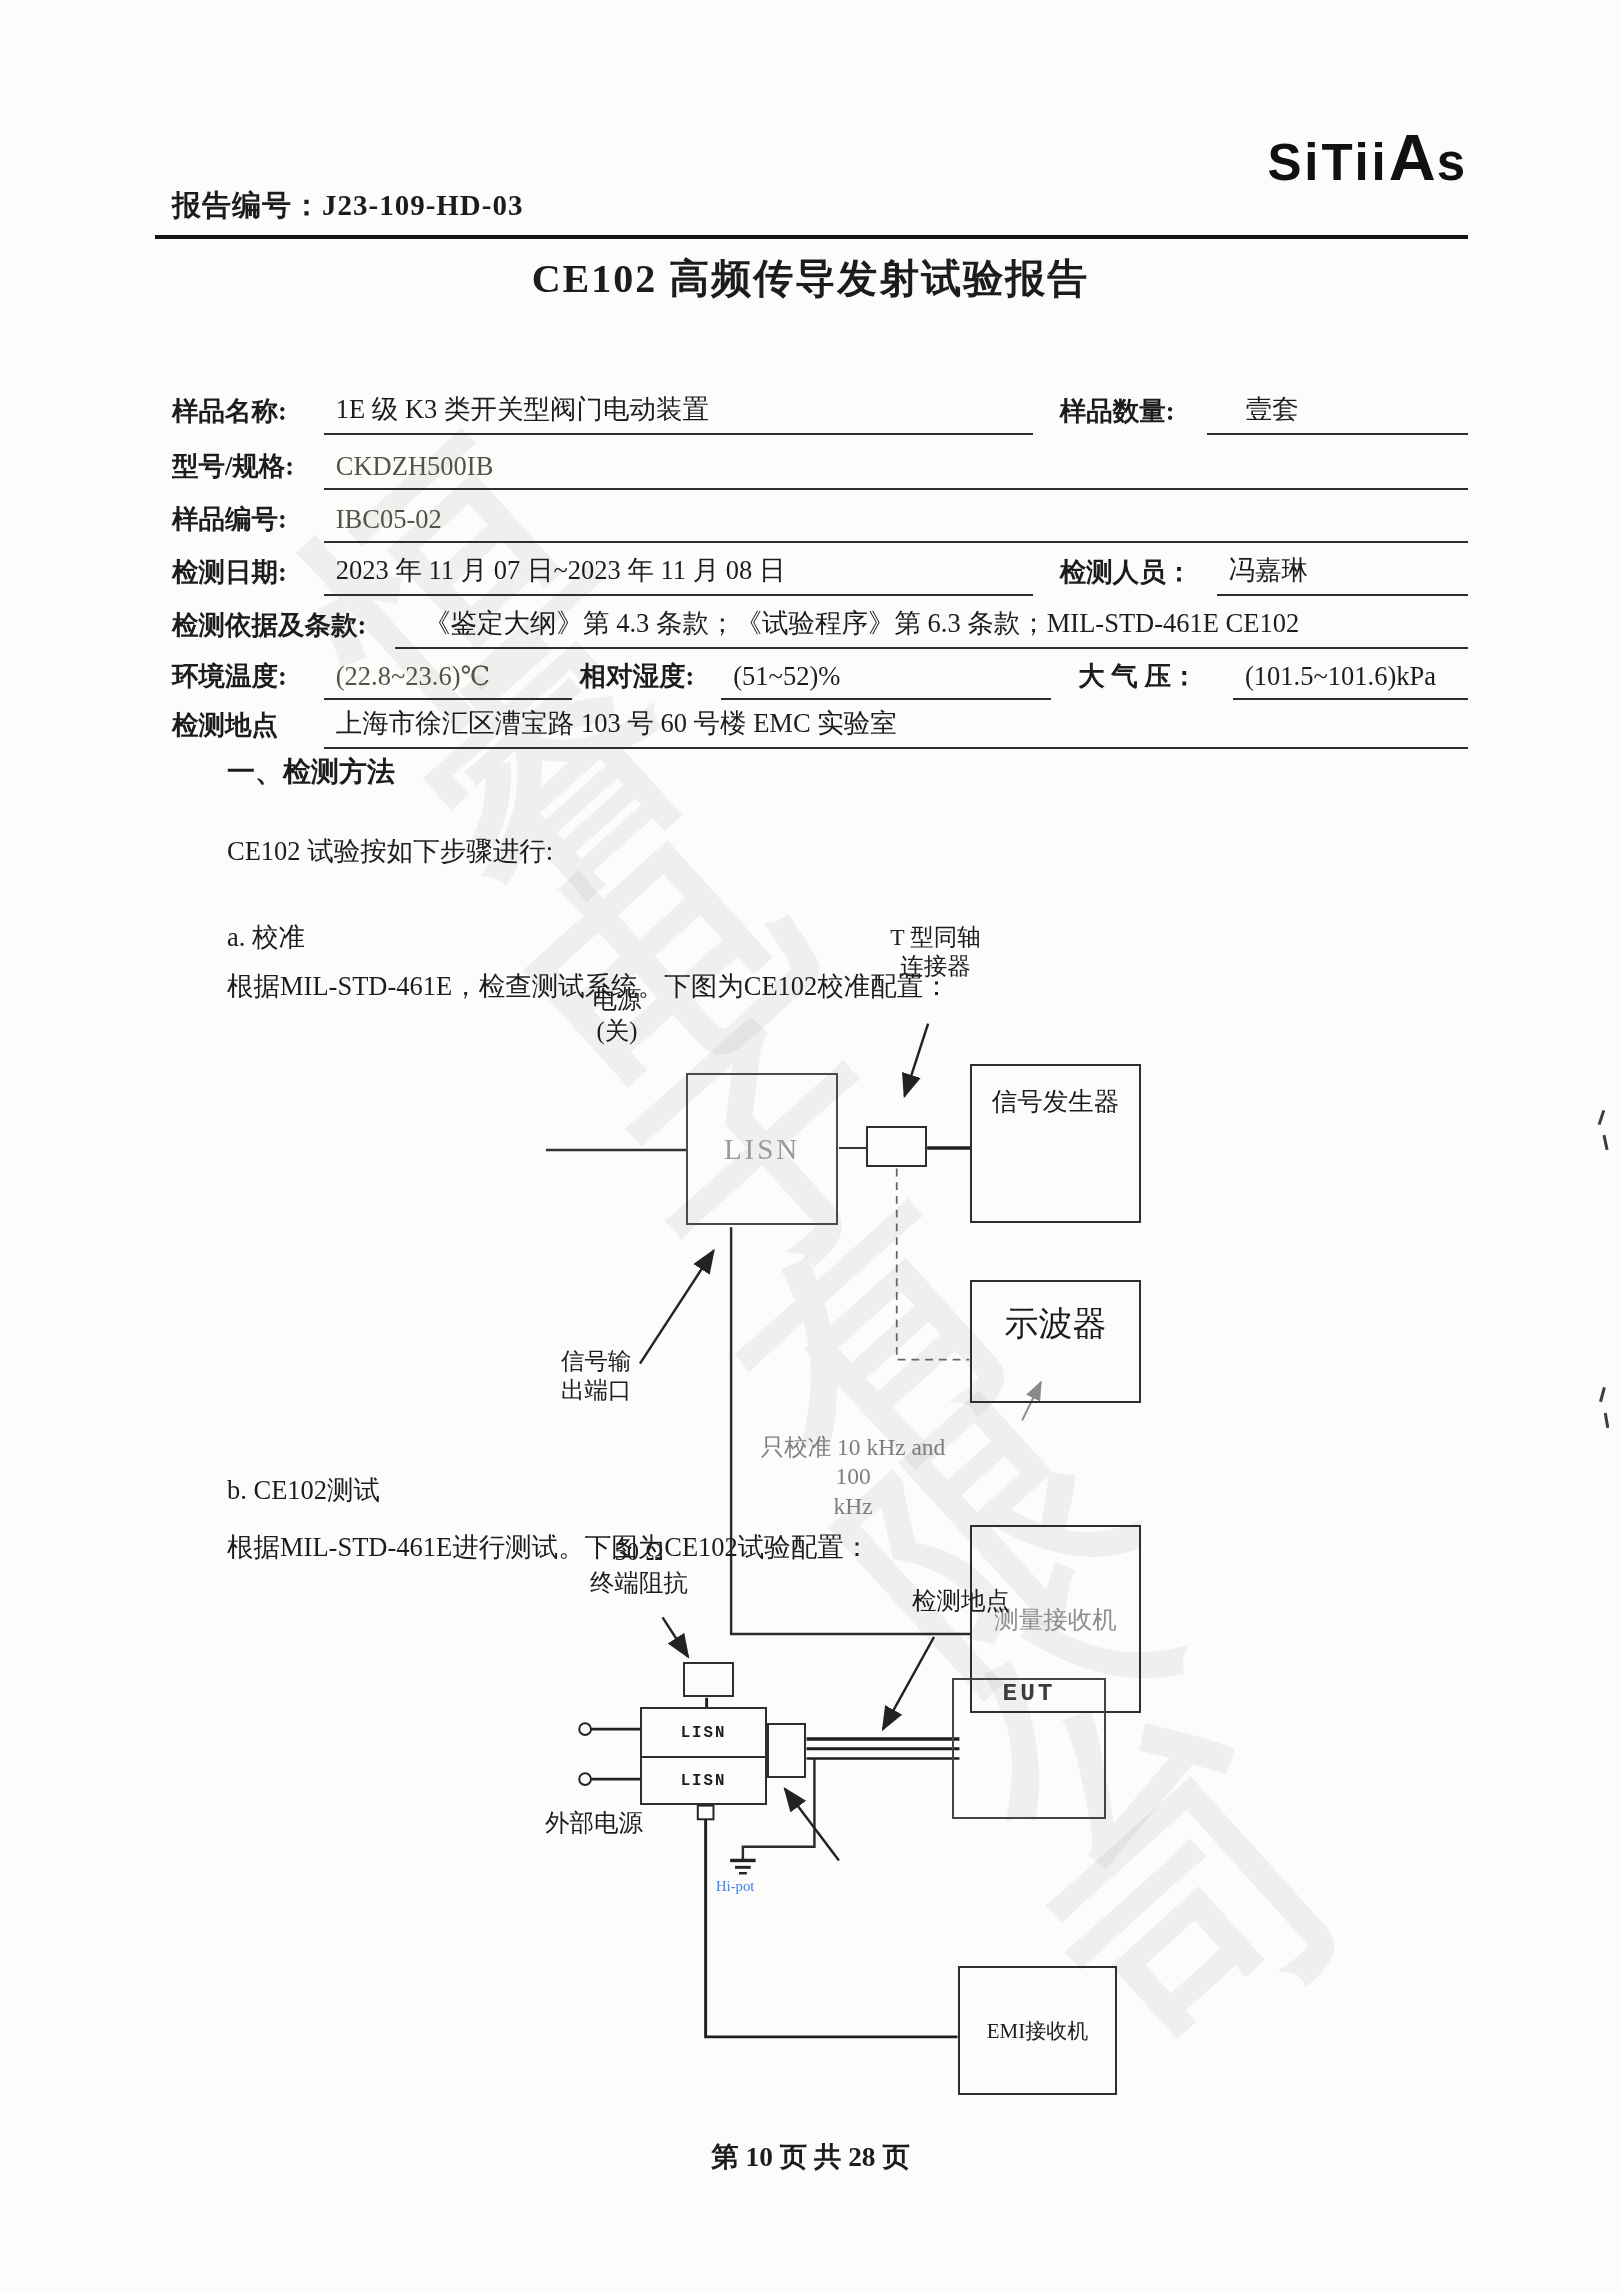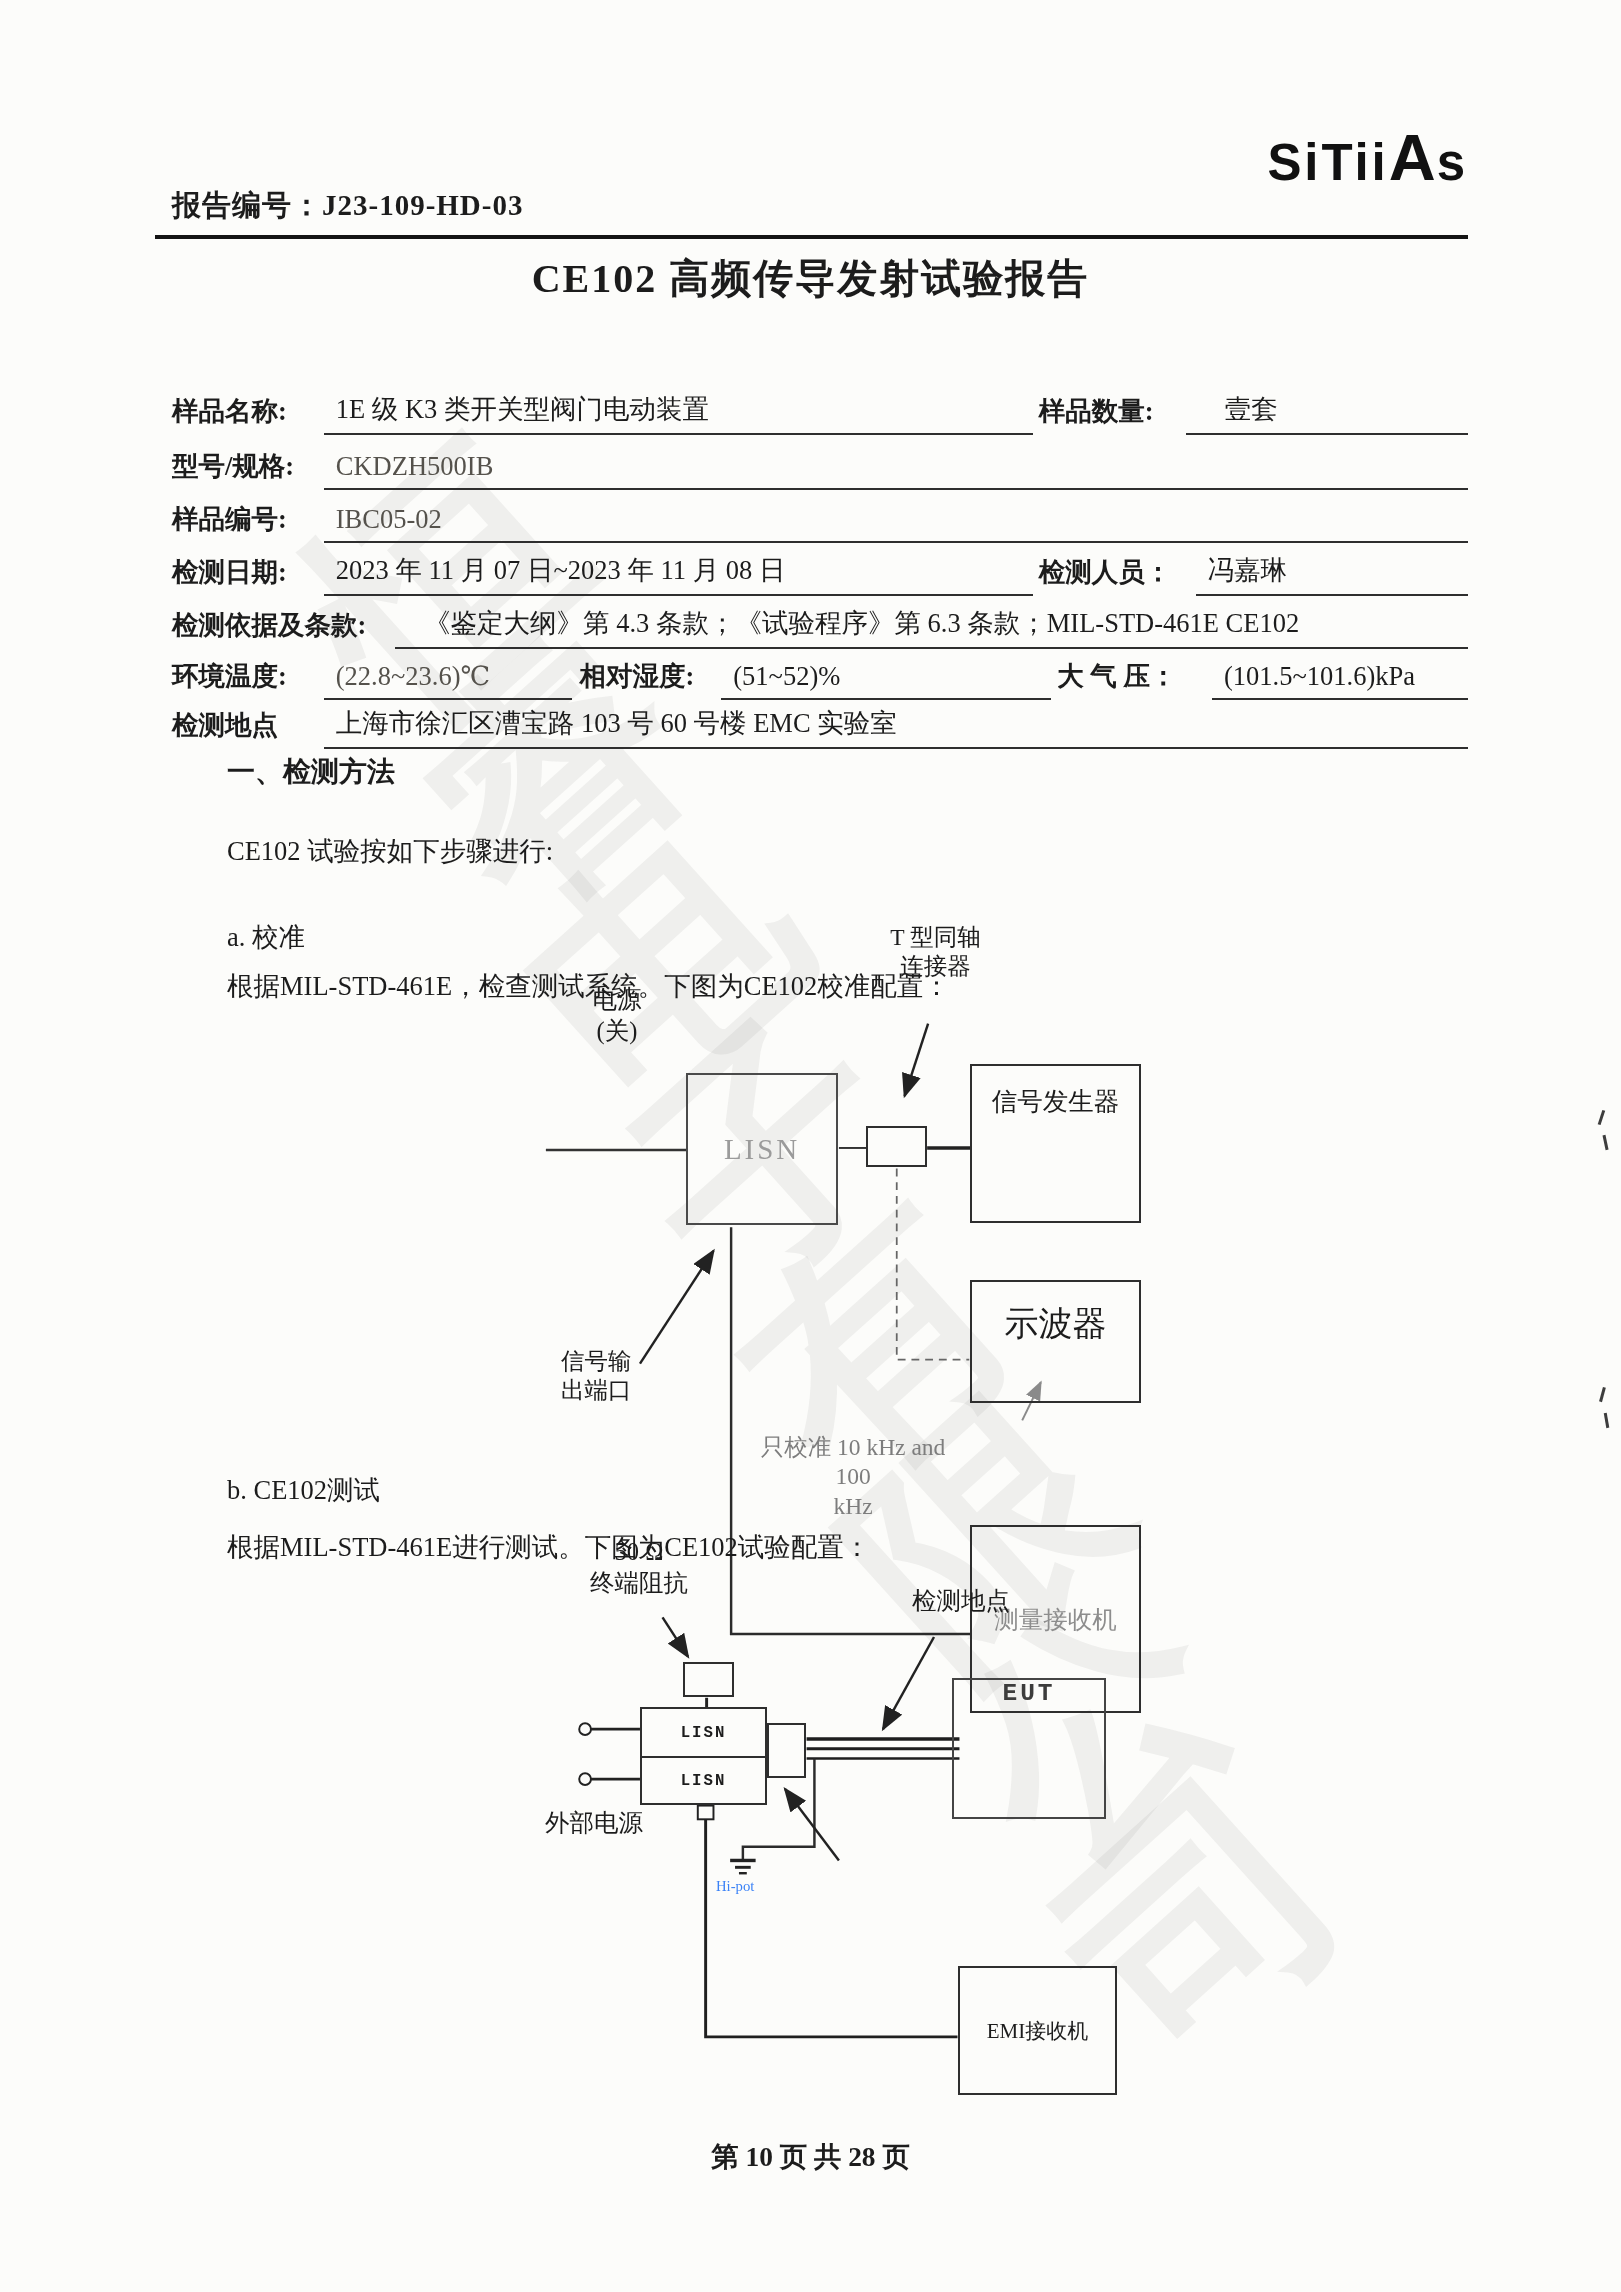--- a/index.html
+++ b/index.html
@@ -23,21 +23,21 @@
   .title{left:0;top:251px;width:1621px;text-align:center;font-size:40px;font-weight:bold;
          letter-spacing:2px;z-index:2;}
   
   .frow{position:absolute;left:172px;width:1296px;display:flex;align-items:flex-end;
         font-size:26.5px;z-index:2;}
   .flabel{font-weight:bold;flex:none;padding-bottom:5.9px;white-space:nowrap;}
   .fvalue{flex:1;border-bottom:2px solid #2e2e2e;padding:0 5.9px 5.9px 11.8px;
           white-space:nowrap;overflow:hidden;}
   .fvalue.fixed{flex:none;}
   .faded{color:#55524c;}
-  .ml10{margin-left:6px;}
+  .ml10{margin-left:27px;}
   
   .txt{position:absolute;left:227px;font-size:26.5px;z-index:2;white-space:nowrap;}
   .bold{font-weight:bold;}
   
   .dbox{position:absolute;border:2.5px solid #2e2e2e;z-index:2;box-sizing:border-box;}
   .dlabel{position:absolute;z-index:3;font-size:24.5px;line-height:1.25;}
   .center{text-align:center;}
   svg.overlay{position:absolute;left:0;top:0;z-index:1;pointer-events:none;}
   .mono{font-family:"Liberation Mono","DejaVu Sans Mono",monospace;}
   .artifact{position:absolute;width:2.9px;height:14.7px;background:#3d3d3d;z-index:2;}

